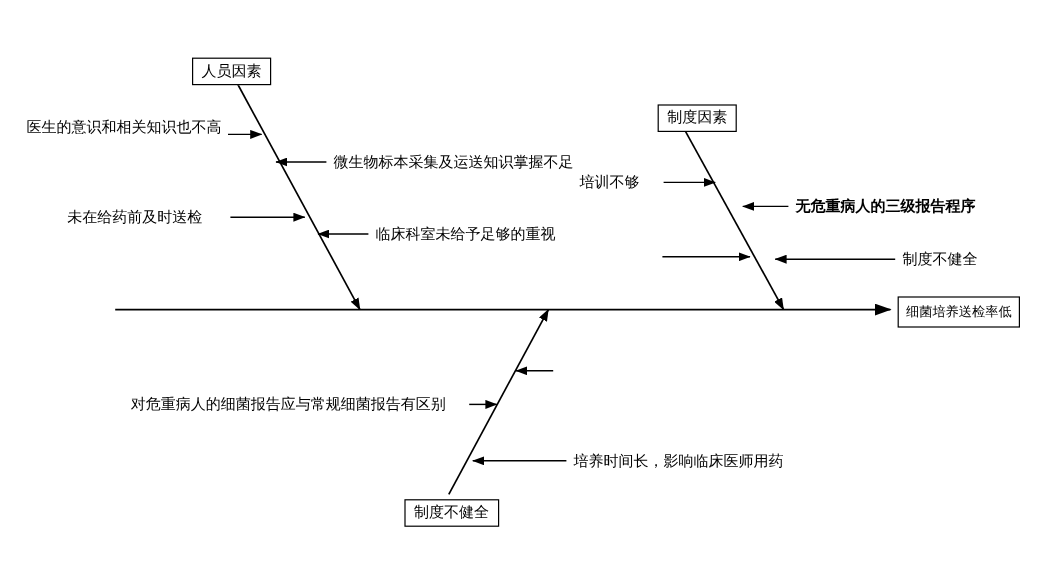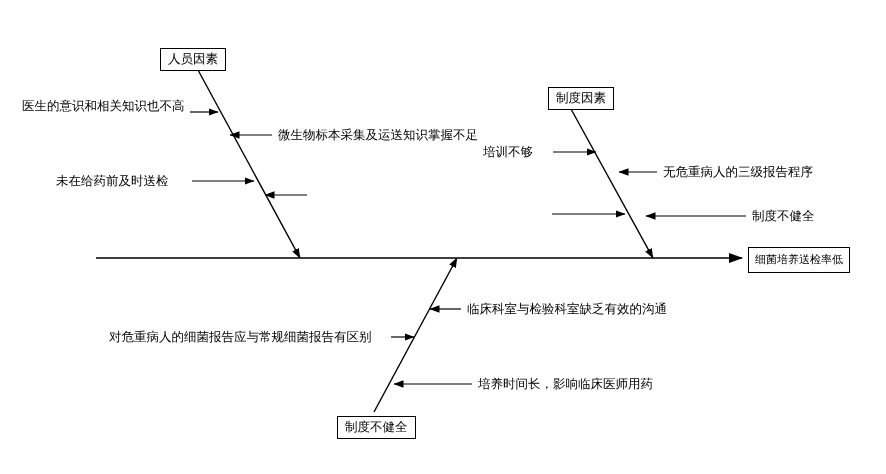--- a/index.html
+++ b/index.html
@@ -81,28 +81,28 @@
     <line x1="461" y1="309" x2="430" y2="309" stroke="#000000" stroke-width="1.2" marker-end="url(#arrowSm)"></line>
     <line x1="391" y1="337" x2="414" y2="337" stroke="#000000" stroke-width="1.2" marker-end="url(#arrowSm)"></line>
     <line x1="472" y1="384" x2="394" y2="384" stroke="#000000" stroke-width="1.2" marker-end="url(#arrowSm)"></line>
   </svg>
 
   <div class="node-label boxed" style="left:160px; top:48px;">人员因素</div>
 
   <div class="node-label plain" style="left:22px; top:99px;">医生的意识和相关知识也不高</div>
   <div class="node-label plain" style="left:278px; top:128px;">微生物标本采集及运送知识掌握不足</div>
   <div class="node-label plain" style="left:56px; top:174px;">未在给药前及时送检</div>
+  <div class="node-label plain" style="left:313px; top:188px;">临床科室未给予足够的重视</div>
 
   <div class="node-label boxed" style="left:532px; top:87px;margin-left:16px;">制度因素</div>
 
   <div class="node-label plain" style="left:483px; top:145px;">培训不够</div>
-  <div class="node-label plain" style="left:663px; top:165px;">无危重病人的三级报告程序</div>
+  <div class="node-label plain" style="left:663px; top:165px;font-weight:bold;">无危重病人的三级报告程序</div>
   <div class="node-label plain" style="left:752px; top:209px;">制度不健全</div>
 
   <div class="node-label boxed" style="left:337px; top:416px;">制度不健全</div>
 
-  <div class="node-label plain" style="left:467px; top:302px;">临床科室与检验科室缺乏有效的沟通</div>
   <div class="node-label plain" style="left:478px; top:377px;">培养时间长，影响临床医师用药</div>
   <div class="node-label plain" style="left:109px; top:330px;">对危重病人的细菌报告应与常规细菌报告有区别</div>
 
   <div class="effect-box" style="position:absolute; left:748px; top:247px;">细菌培养送检率低</div>
 
 </div>
 
 </body></html>

